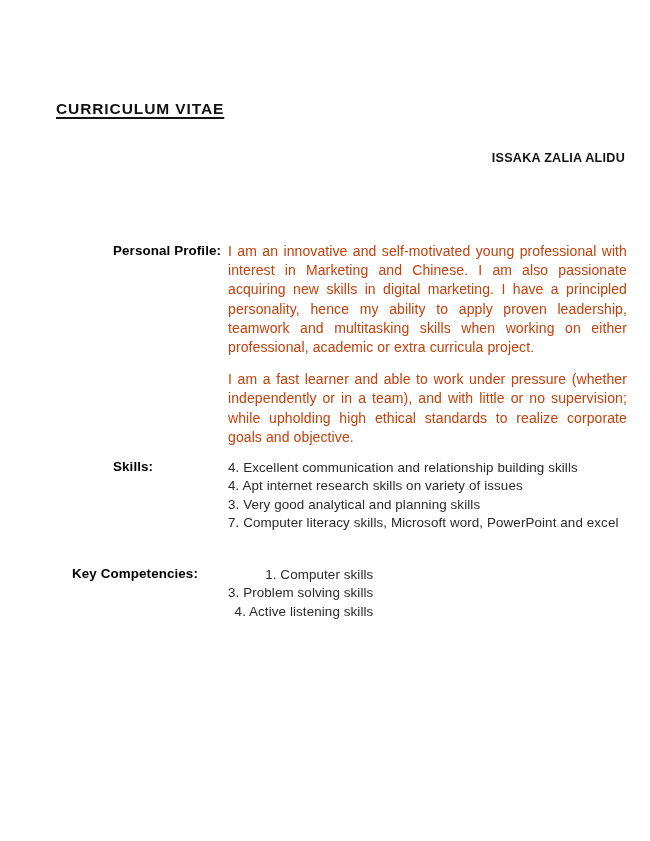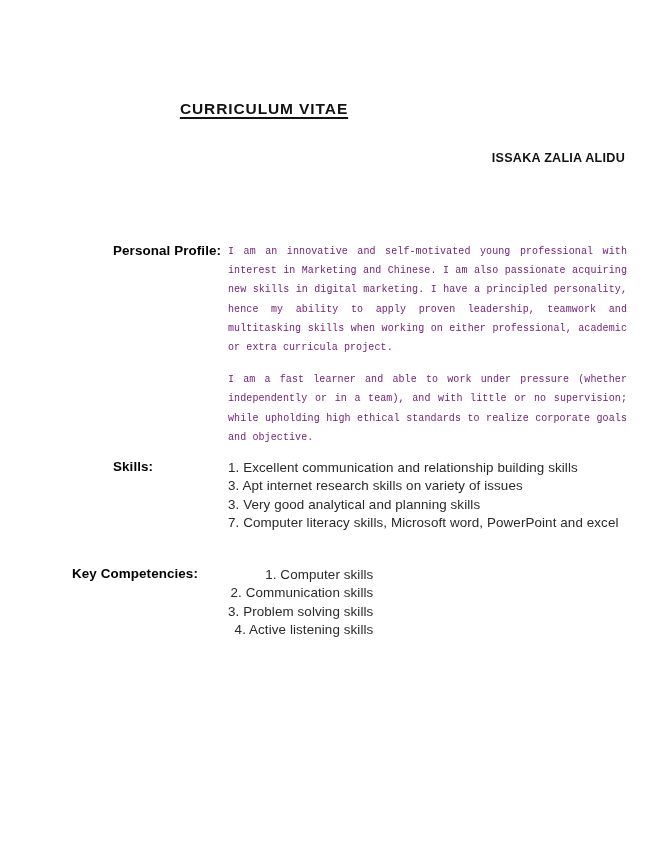--- a/index.html
+++ b/index.html
@@ -12,22 +12,23 @@
     font-family: "Liberation Sans", sans-serif;
     color: #262626;
     overflow: hidden;
   }
   .doc-title {
     position: absolute;
     top: 100px;
     left: 0;
     width: 528px;
     box-sizing: border-box;
+    padding-left: 56px;           
     margin: 0;
-    text-align: center;
+    text-align: left;
     font-size: 15.5px;
     font-weight: bold;
     letter-spacing: 0.9px;
     color: #121212;
     text-decoration: underline;
     text-decoration-thickness: 1.5px;
     text-underline-offset: 3px;
   }
   .contact {
     position: absolute;
@@ -56,26 +57,25 @@
     white-space: nowrap;
   }
   .label-pp     { left: 113px; top: 243px; }
   .label-skills { left: 113px; top: 459px; text-align: center; }
   .label-kc     { left: 72px;  top: 566px; }
   .pp-body {
     position: absolute;
     left: 228px;
     top: 242px;
     width: 399px;
-    font-size: 10px;
+    font-size: 14px;
     line-height: 19.2px;
     text-align: justify;
     letter-spacing: 0.1px;
-    color: #701a75;
-    font-family: Liberation Mono, monospace;
+    color: #c2410c;
   }
   .pp-body p { margin: 0 0 13px 0; }
   .num-list {
     position: absolute;
     left: 228px;
     font-size: 13.4px;
     line-height: 18.4px;
     letter-spacing: 0.1px;
     color: #2a2a2a;
   }
@@ -97,28 +97,27 @@
   <div class="sec-label label-pp">Personal Profile:</div>
 
   <div class="pp-body">
       <p>I am an innovative and self-motivated young professional with interest in Marketing and Chinese. I am also passionate acquiring new skills in digital marketing. I have a principled personality, hence my ability to apply proven leadership, teamwork and multitasking skills when working on either professional, academic or extra curricula project.</p>
       <p>I am a fast learner and able to work under pressure (whether independently or in a team), and with little or no supervision; while upholding high ethical standards to realize corporate goals and objective.</p>
     </div>
 
   <div class="sec-label label-skills">Skills:</div>
 
   <div class="num-list list-skills">
-      <div class="list-item">1. Excellent communication and relationship building skills</div>
-      <div class="list-item">3. Apt internet research skills on variety of issues</div>
+      <div class="list-item">4. Excellent communication and relationship building skills</div>
+      <div class="list-item">4. Apt internet research skills on variety of issues</div>
       <div class="list-item">3. Very good analytical and planning skills</div>
       <div class="list-item">7. Computer literacy skills, Microsoft word, PowerPoint and excel</div>
     </div>
 
   <div class="sec-label label-kc">Key Competencies:</div>
 
   <div class="num-list list-kc">
       <div class="list-item">1. Computer skills</div>
-      <div class="list-item">2. Communication skills</div>
       <div class="list-item">3. Problem solving skills</div>
       <div class="list-item">4. Active listening skills</div>
     </div>
 
 </div>
 
 </body></html>

